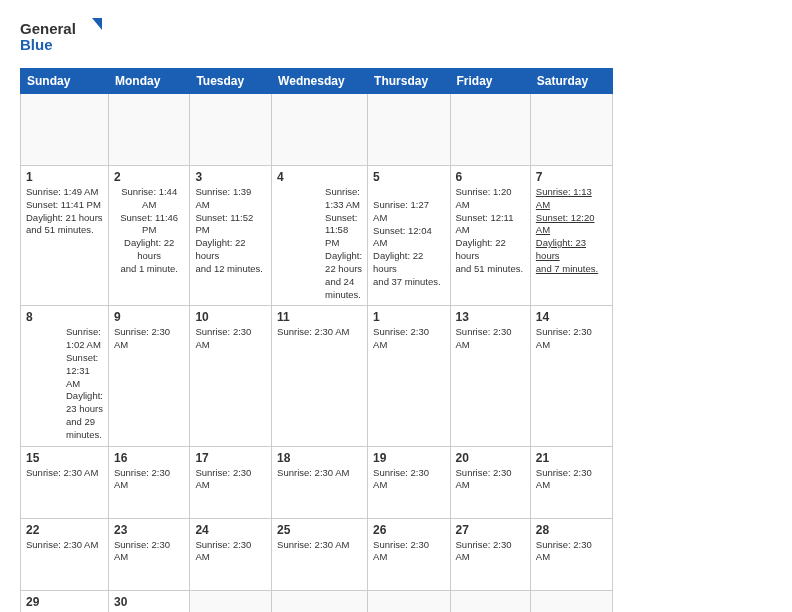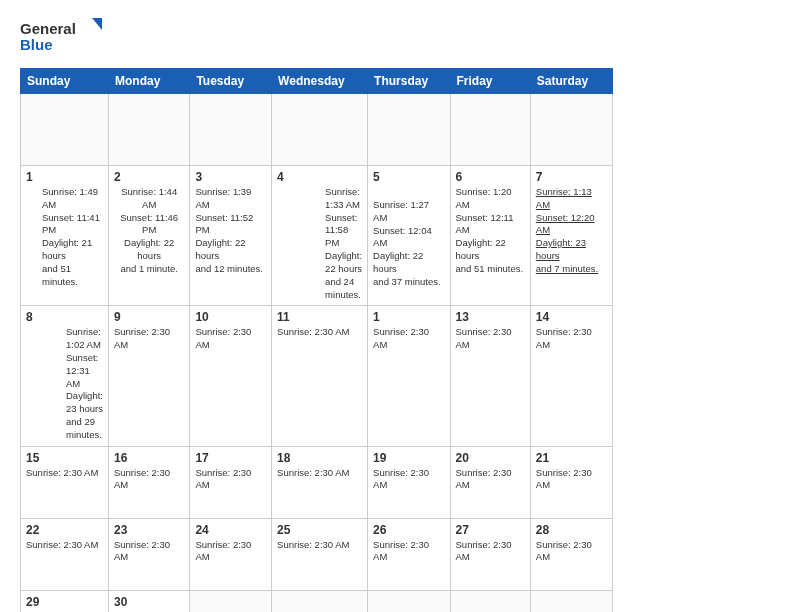--- a/index.html
+++ b/index.html
@@ -115,21 +115,21 @@
           <td style="background: rgb(249, 249, 249);"></td>
           <td style="background: rgb(249, 249, 249);"></td>
           <td style="background: rgb(249, 249, 249);"></td>
           <td style="background: rgb(249, 249, 249);"></td>
           <td style="background: rgb(249, 249, 249);"></td>
           <td style="background: rgb(249, 249, 249);"></td>
         </tr>
         <tr class="week-row">
           <td>
             <span class="day-num">1</span>
-            <div class="day-info" style="white-space: pre-line; margin-left: 16px;">Sunrise: 1:49 AM
+            <div class="day-info" style="white-space: pre-line;">Sunrise: 1:49 AM
 Sunset: 11:41 PM
 Daylight: 21 hours
 and 51 minutes.</div>
           </td>
           <td>
             <span class="day-num">2</span>
             <div class="day-info" style="white-space: pre-line; text-align: center;">Sunrise: 1:44 AM
 Sunset: 11:46 PM
 Daylight: 22 hours
 and 1 minute.</div>

